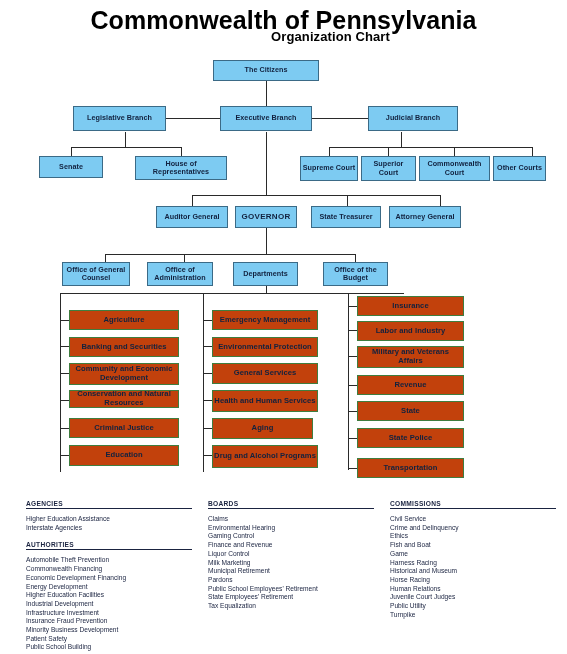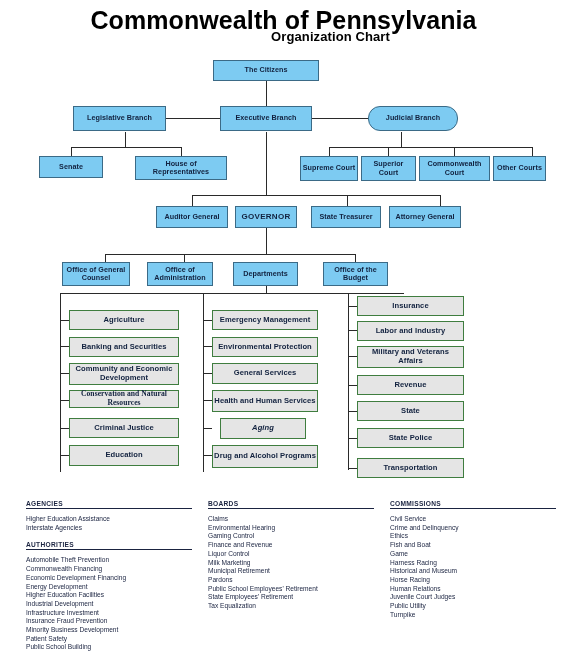--- a/index.html
+++ b/index.html
@@ -46,21 +46,21 @@
     border: 1px solid #4a4a4a;
     padding: 0 1px;
     z-index: 3;
     letter-spacing: 0.05px;
   }
   .box.blue {
     background: #7dcbf2;
     border-color: #3b6a86;
   }
   .box.green {
-    background: #e5e5e5;
+    background: #c2410c;
     border-color: #3f7d3f;
   }
   .box.gov { font-size: 8px; letter-spacing: 0.3px; }
   .box.big { font-size: 7.6px; }
 
   
   .ln {
     position: absolute;
     background: #2a2a2a;
     z-index: 1;
@@ -162,21 +162,21 @@
   <div class="box blue" style="left:213px; top:60px; width:106px; height:21px;">
     <span>The Citizens</span>
   </div>
 
   <div class="box blue" style="left:73px; top:106px; width:93px; height:25px;">
     <span>Legislative Branch</span>
   </div>
   <div class="box blue" style="left:220px; top:106px; width:92px; height:25px;">
     <span>Executive Branch</span>
   </div>
-  <div class="box blue" style="left:368px; top:106px; width:90px; height:25px;border-radius:12px;">
+  <div class="box blue" style="left:368px; top:106px; width:90px; height:25px;">
     <span>Judicial Branch</span>
   </div>
 
   <div class="box blue" style="left:39px; top:156px; width:64px; height:22px;">
     <span>Senate</span>
   </div>
   <div class="box blue" style="left:135px; top:156px; width:92px; height:24px;">
     <span>House of Representatives</span>
   </div>
 
@@ -221,21 +221,21 @@
 
   <div class="box green big" style="left:69px; top:310px; width:110px; height:20px;">
     <span>Agriculture</span>
   </div>
   <div class="box green big" style="left:69px; top:337px; width:110px; height:20px;">
     <span>Banking and Securities</span>
   </div>
   <div class="box green big" style="left:69px; top:363px; width:110px; height:22px;">
     <span>Community and Economic Development</span>
   </div>
-  <div class="box green big" style="left:69px; top:390px; width:110px; height:18px;font-family:Liberation Serif, serif;">
+  <div class="box green big" style="left:69px; top:390px; width:110px; height:18px;">
     <span>Conservation and Natural Resources</span>
   </div>
   <div class="box green big" style="left:69px; top:418px; width:110px; height:20px;">
     <span>Criminal Justice</span>
   </div>
   <div class="box green big" style="left:69px; top:445px; width:110px; height:21px;">
     <span>Education</span>
   </div>
 
   <div class="box green big" style="left:212px; top:310px; width:106px; height:20px;">
@@ -243,21 +243,21 @@
   </div>
   <div class="box green big" style="left:212px; top:337px; width:106px; height:20px;">
     <span>Environmental Protection</span>
   </div>
   <div class="box green big" style="left:212px; top:363px; width:106px; height:21px;">
     <span>General Services</span>
   </div>
   <div class="box green big" style="left:212px; top:390px; width:106px; height:22px;">
     <span>Health and Human Services</span>
   </div>
-  <div class="box green big" style="left:220px; top:418px; width:86px; height:21px;font-style:italic;">
+  <div class="box green big" style="left:212px; top:418px; width:101px; height:21px;">
     <span>Aging</span>
   </div>
   <div class="box green big" style="left:212px; top:445px; width:106px; height:23px;">
     <span>Drug and Alcohol Programs</span>
   </div>
 
   <div class="box green big" style="left:357px; top:296px; width:107px; height:20px;">
     <span>Insurance</span>
   </div>
   <div class="box green big" style="left:357px; top:321px; width:107px; height:20px;">

